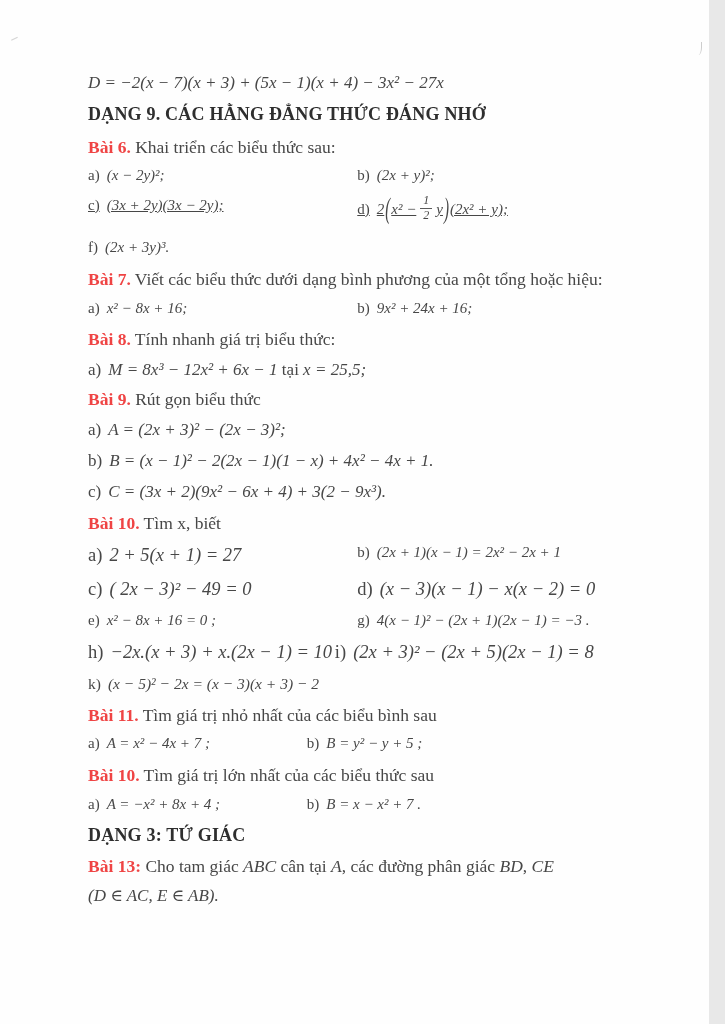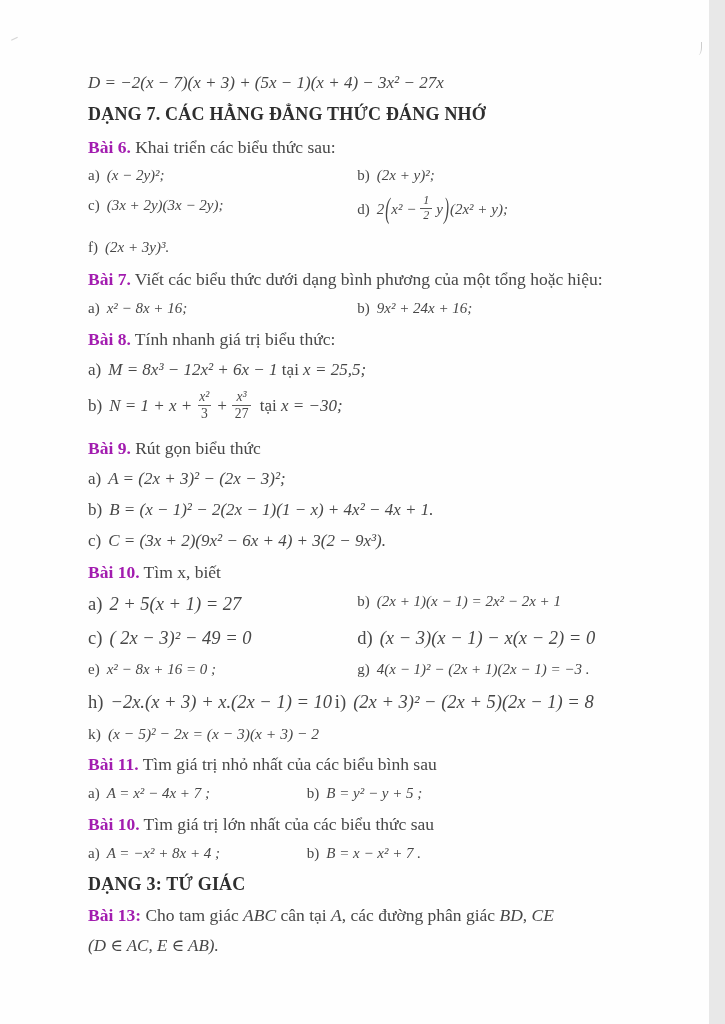--- a/index.html
+++ b/index.html
@@ -8,35 +8,35 @@
     width:709px;height:1024px;
     background:#fefefe;
     font-family:"Liberation Serif","DejaVu Serif",serif;
     color:#474747;
     box-sizing:border-box;
     padding:72px 60px 0 88px;
     overflow:hidden;
   }
   .line{margin:0 0 9px 0;font-size:17px;line-height:1.3;}
   .title-line{margin:2px 0 8px 0;font-size:17.5px;line-height:1.3;}
-  .title-line b{color:#a21caf;}
+  .title-line b{color:#ef4444;}
   h2{
     font-size:18px;line-height:1.25;color:#2e2e2e;
     margin:2px 0 10px 0;font-weight:bold;letter-spacing:.2px;
   }
   .row2{display:grid;grid-template-columns:48% 52%;margin:0 0 10px 0;}
   .row2.cols-44{grid-template-columns:44% 56%;margin-top:8px;}
   .row2.cols-39{grid-template-columns:39% 61%;}
   .itm{font-size:15px;line-height:1.3;white-space:nowrap;}
   .itm.big{font-size:18.5px;}
   .itm.small{font-size:15.5px;}
   .lab{font-style:normal;margin-right:7px;}
   .m{font-style:italic;}
   .txt{font-style:normal;}
-  .tallrow{margin:10px 0 14px 0;}
+  .tallrow{margin:10px 0 14px 0;text-decoration:underline;}
   .frac{
     display:inline-flex;flex-direction:column;align-items:center;
     vertical-align:middle;font-size:.8em;line-height:1.15;
     margin:0 4px;transform:translateY(-2px);
   }
   .frac .num{padding:0 3px;}
   .frac .den{border-top:1px solid #5a5a5a;padding:0 3px;}
   .bigp{
     display:inline-block;transform:scaleY(1.9);
     vertical-align:middle;margin:0 1px;font-weight:300;
@@ -49,21 +49,21 @@
 </style>
 </head>
 <body>
 
 <div class="doc">
   <span class="artifact1"></span>
   <span class="artifact2"></span>
 
   <div class="line"><span class="m">D = −2(x − 7)(x + 3) + (5x − 1)(x + 4) − 3x² − 27x</span></div>
 
-  <h2>DẠNG 7. CÁC HẰNG ĐẲNG THỨC ĐÁNG NHỚ</h2>
+  <h2>DẠNG 9. CÁC HẰNG ĐẲNG THỨC ĐÁNG NHỚ</h2>
 
   <div class="title-line"><b>Bài 6.</b> <span class="txt">Khai triển các biểu thức sau:</span></div>
   <div class="row2">
     <div class="itm"><span class="lab">a)</span><span class="m">(x − 2y)²;</span></div>
     <div class="itm"><span class="lab">b)</span><span class="m">(2x + y)²;</span></div>
   </div>
   <div class="row2 tallrow">
     <div class="itm"><span class="lab">c)</span><span class="m">(3x + 2y)(3x − 2y);</span></div>
     <div class="itm"><span class="lab">d)</span><span class="m">2</span><span class="bigp m">(</span><span class="m">x² −</span><span class="frac">
           <span class="num m">1</span>
@@ -75,27 +75,20 @@
   </div>
 
   <div class="title-line"><b>Bài 7.</b> <span class="txt">Viết các biểu thức dưới dạng bình phương của một tổng hoặc hiệu:</span></div>
   <div class="row2">
     <div class="itm"><span class="lab">a)</span><span class="m">x² − 8x + 16;</span></div>
     <div class="itm"><span class="lab">b)</span><span class="m">9x² + 24x + 16;</span></div>
   </div>
 
   <div class="title-line"><b>Bài 8.</b> <span class="txt">Tính nhanh giá trị biểu thức:</span></div>
   <div class="line gap-sm"><span class="lab">a)</span><span class="m">M = 8x³ − 12x² + 6x − 1</span> <span class="txt">tại</span> <span class="m">x = 25,5;</span></div>
-  <div class="line tallrow"><span class="lab">b)</span><span class="m">N = 1 + x +</span><span class="frac">
-        <span class="num m">x²</span>
-        <span class="den">3</span>
-      </span><span class="m">+</span><span class="frac">
-        <span class="num m">x³</span>
-        <span class="den">27</span>
-      </span> <span class="txt">tại</span> <span class="m">x = −30;</span></div>
 
   <div class="title-line"><b>Bài 9.</b> <span class="txt">Rút gọn biểu thức</span></div>
   <div class="line"><span class="lab">a)</span><span class="m">A = (2x + 3)² − (2x − 3)²;</span></div>
   <div class="line"><span class="lab">b)</span><span class="m">B = (x − 1)² − 2(2x − 1)(1 − x) + 4x² − 4x + 1.</span></div>
   <div class="line"><span class="lab">c)</span><span class="m">C = (3x + 2)(9x² − 6x + 4) + 3(2 − 9x³).</span></div>
 
   <div class="title-line"><b>Bài 10.</b> <span class="txt">Tìm x, biết</span></div>
   <div class="row2">
     <div class="itm big"><span class="lab">a)</span><span class="m">2 + 5(x + 1) = 27</span></div>
     <div class="itm"><span class="lab">b)</span><span class="m">(2x + 1)(x − 1) = 2x² − 2x + 1</span></div>

